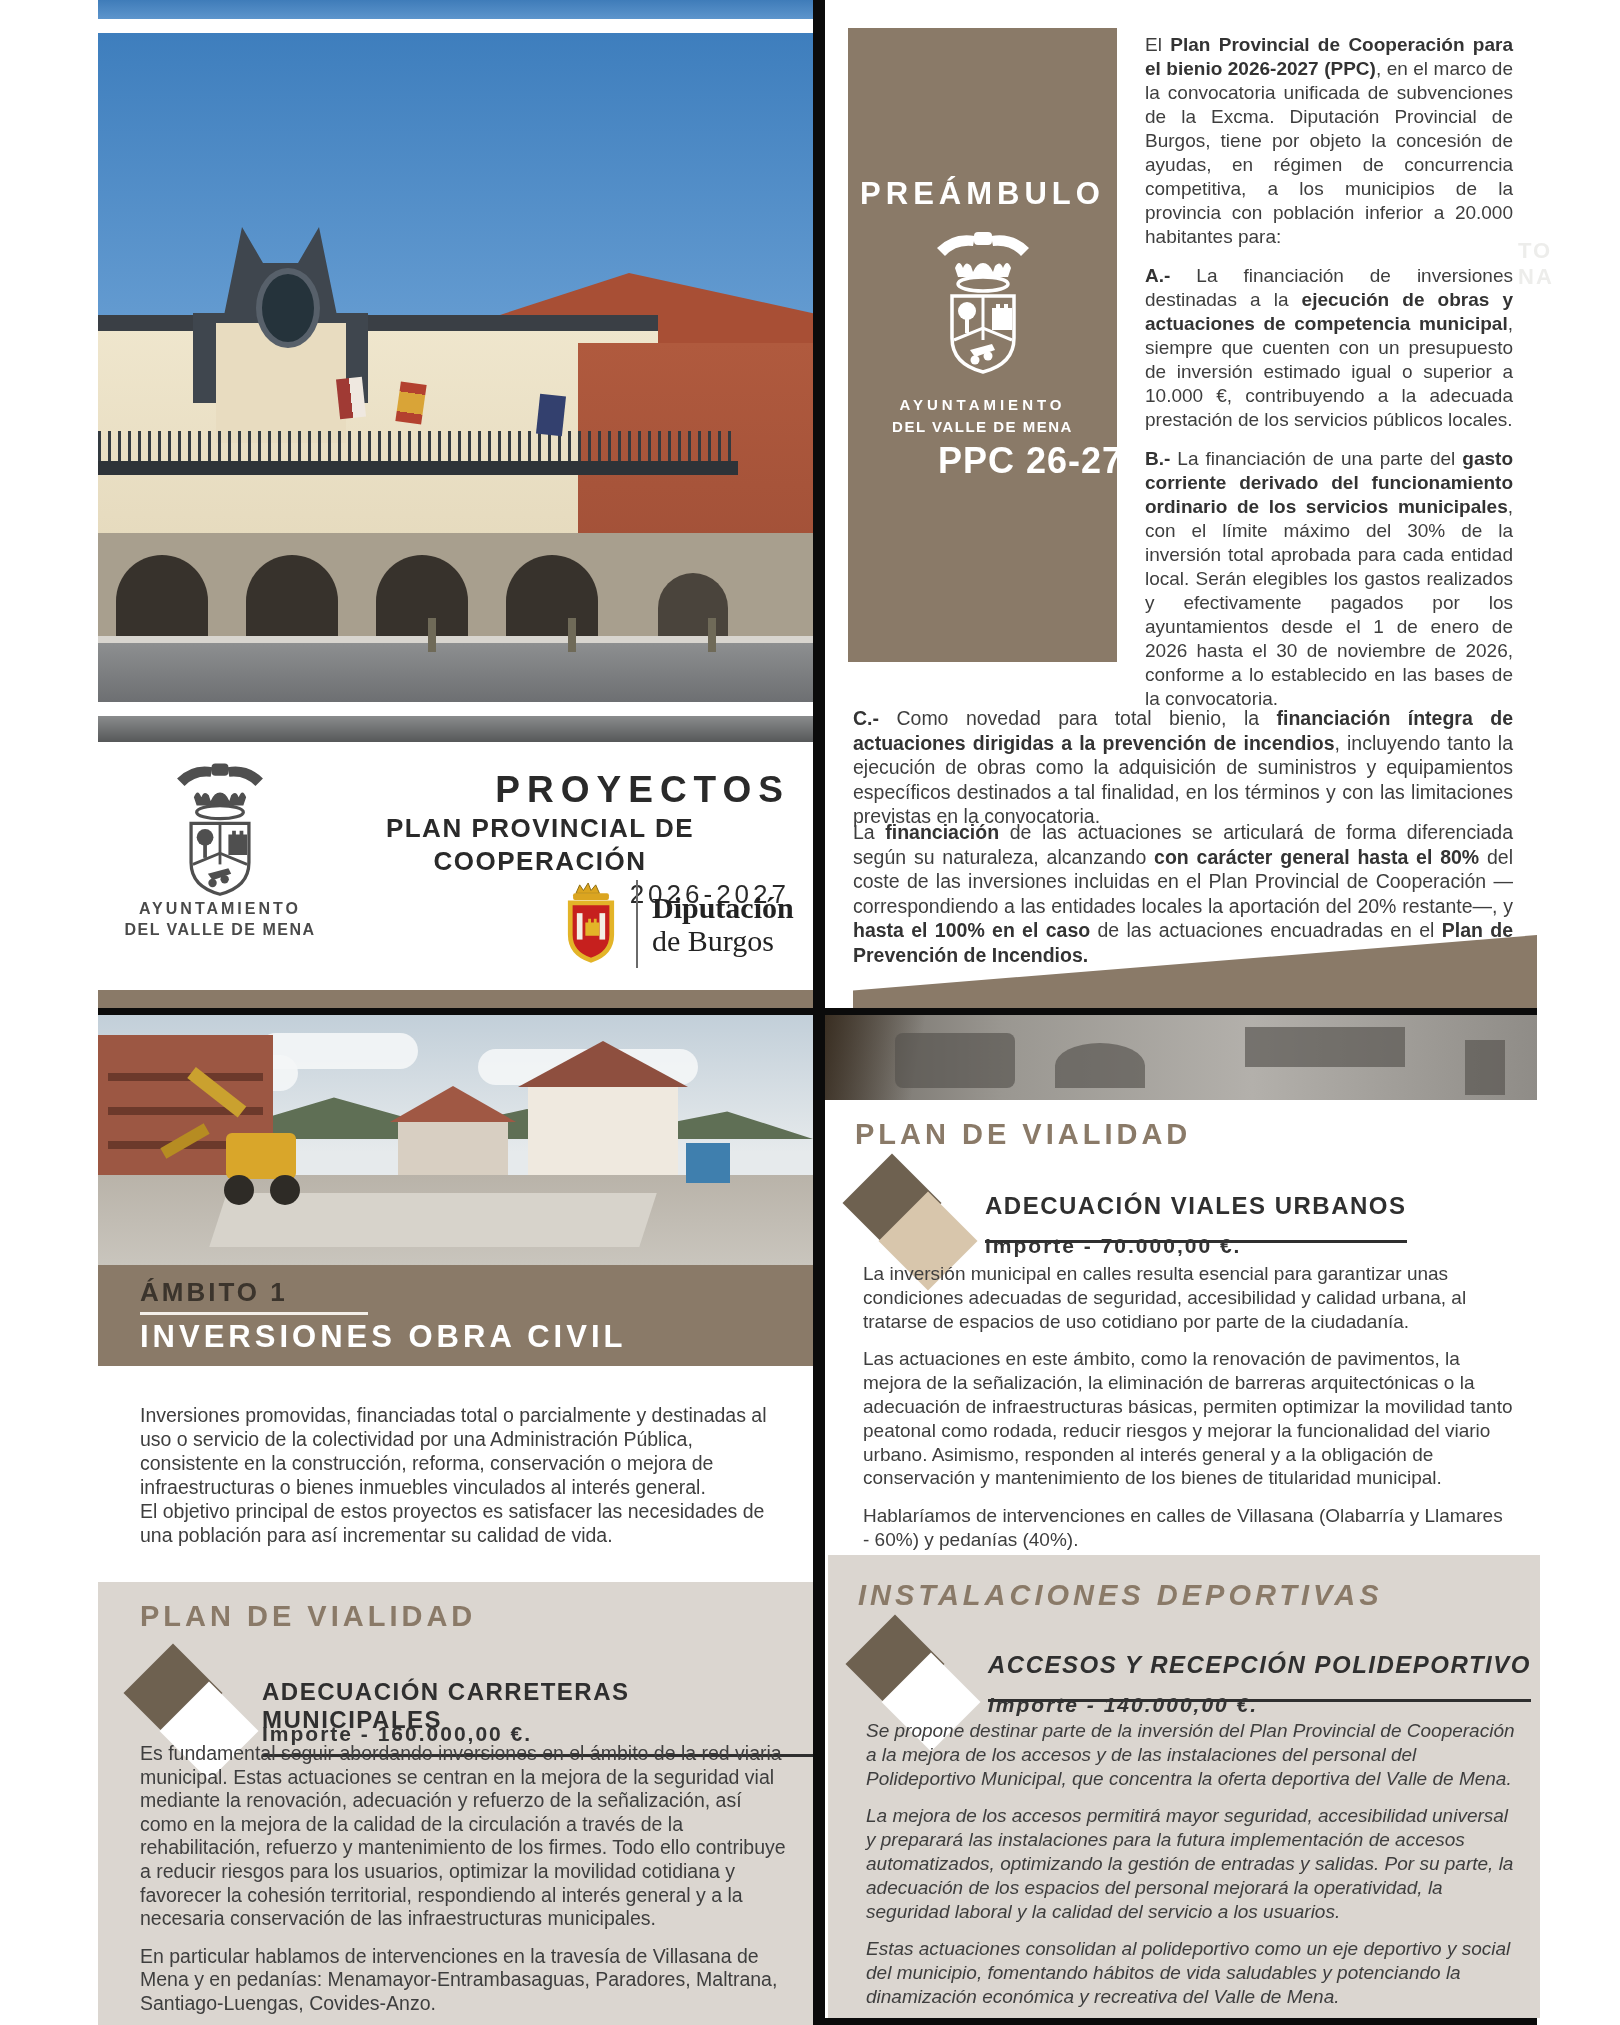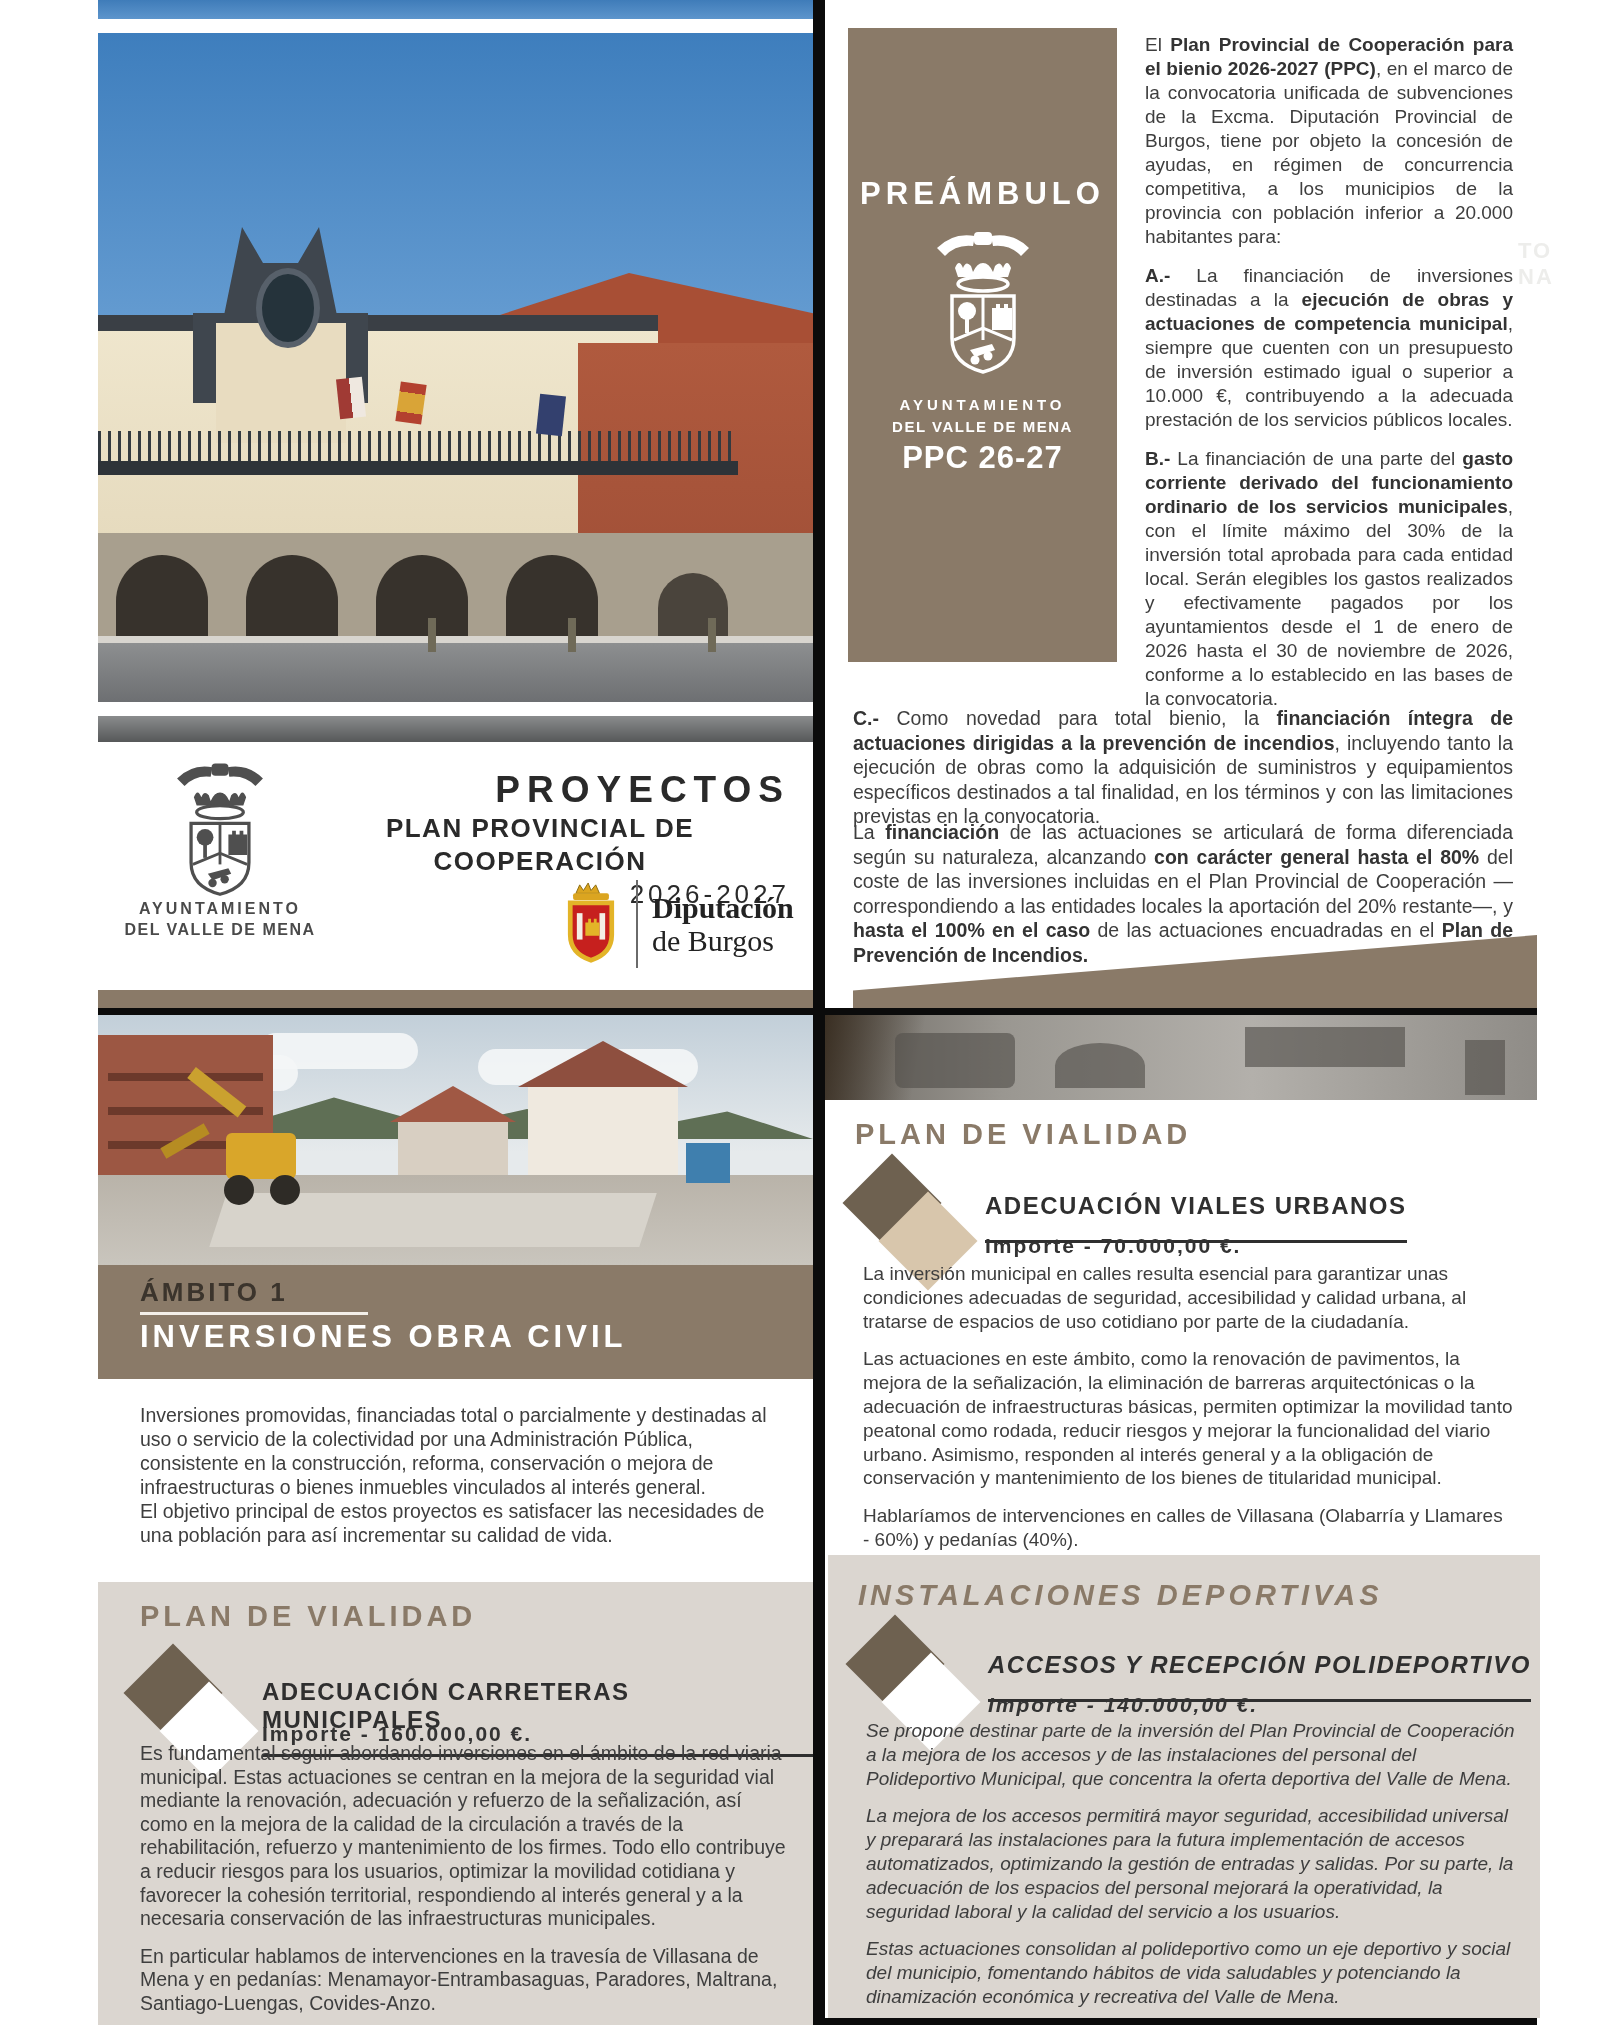--- a/index.html
+++ b/index.html
@@ -82,23 +82,23 @@
   
   .band-brown{position:absolute;left:98px;top:990px;width:715px;height:18px;background:#8a7a68;}
   .wedge{position:absolute;left:853px;top:935px;width:684px;height:73px;background:#8a7a68;
          clip-path:polygon(0 76%,100% 0,100% 100%,0 100%);}
   .preambulo-box{position:absolute;left:848px;top:28px;width:269px;height:634px;background:#8a7a68;color:#fff;text-align:center;}
   .preambulo-title{position:absolute;left:0;top:148px;width:100%;font-size:31px;font-weight:bold;letter-spacing:5px;}
   .crest{display:block;margin:0 auto;}
   .box-crest{position:absolute;left:0;top:198px;width:100%;}
   .box-cap1{position:absolute;left:0;top:368px;width:100%;font-size:15px;font-weight:bold;letter-spacing:4px;}
   .box-cap2{position:absolute;left:0;top:390px;width:100%;font-size:15px;font-weight:bold;letter-spacing:1.5px;}
-  .box-ppc{position:absolute;left:0;top:412px;width:100%;font-size:31px;font-weight:bold;letter-spacing:1px;}
-
-  .band-ambito{position:absolute;left:98px;top:1265px;width:715px;height:114px;background:#8a7a68;}
+  .box-ppc{position:absolute;left:0;top:412px;width:100%;font-size:36px;font-weight:bold;letter-spacing:1px;padding-left:48px;}
+
+  .band-ambito{position:absolute;left:98px;top:1265px;width:715px;height:101px;background:#8a7a68;}
   .ambito-label{position:absolute;left:42px;top:12px;font-size:26px;font-weight:bold;letter-spacing:3px;color:#3b342c;}
   .ambito-underline{position:absolute;left:42px;top:47px;width:228px;height:3px;background:#f3efe9;}
   .ambito-title{position:absolute;left:42px;top:54px;font-size:31px;font-weight:bold;letter-spacing:4px;color:#ffffff;}
 
   
   .coltext{position:absolute;left:1145px;top:33px;width:368px;font-size:19px;line-height:24px;text-align:justify;}
   .coltext p{margin:0 0 15px 0;}
   .wide-p{position:absolute;left:853px;width:660px;font-size:19.5px;line-height:24.6px;text-align:justify;}
   .p-c{top:706px;} .p-fin{top:820px;}
   b{font-weight:bold;color:#333;}

